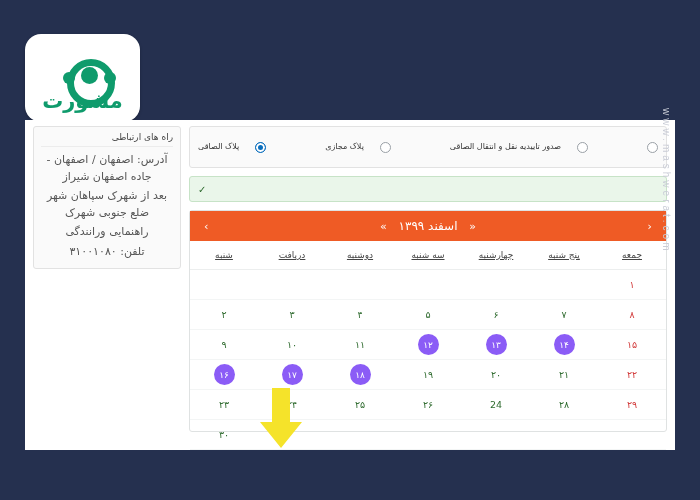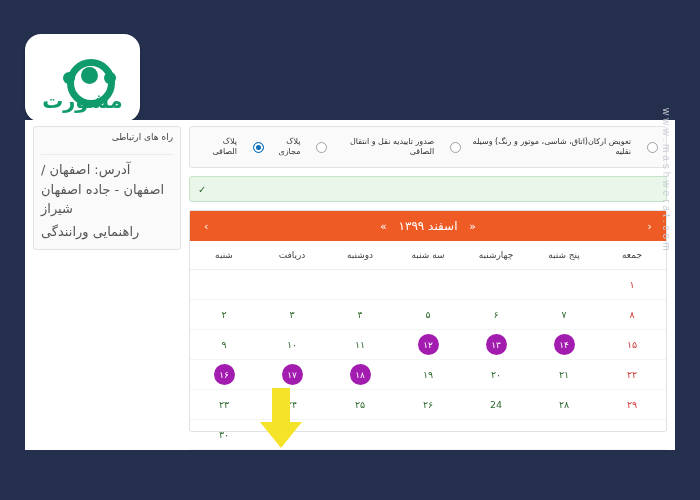--- a/index.html
+++ b/index.html
@@ -71,23 +71,23 @@
   .radio-opt.sel .dot{border-color:#0a6ebd;background:#0a6ebd;box-shadow:inset 0 0 0 2px #fff;}
   .radio-opt .txt{font-size:8px;color:#333;line-height:1.25;text-align:right;}
   
   .contact{
     position:absolute;left:8px;top:6px;width:148px;
     background:#fafafa;border:1px solid #e2e2e2;border-radius:3px;
     padding:5px 7px;box-sizing:border-box;
   }
   .contact h4{
     margin:0 0 5px 0;font-size:9px;color:#444;font-weight:normal;text-align:right;
-    border-bottom:1px solid #ececec;padding-bottom:12px;
-  }
-  .contact p{margin:0 0 3px 0;font-size:13px;color:#555;text-align:left;line-height:1.5;}
+    border-bottom:1px solid #ececec;padding-bottom:4px;
+  }
+  .contact p{margin:0 0 3px 0;font-size:11px;color:#555;text-align:center;line-height:1.5;}
   
   .alert{
     position:absolute;right:8px;top:56px;width:478px;height:26px;
     background:#eaf6ea;border:1px solid #c7e3c7;border-radius:3px;
     display:flex;align-items:center;justify-content:flex-end;
     padding:0 8px;box-sizing:border-box;gap:6px;
   }
   .alert .t{font-size:8.5px;color:#2f6b2f;}
   .alert .chk{font-size:10px;color:#2f6b2f;}
   
@@ -104,29 +104,30 @@
     position:absolute;top:0;height:30px;display:flex;align-items:center;
     color:#fff;font-size:11px;padding:0 14px;
   }
   .cal-head .nav.prev{right:0;}
   .cal-head .nav.next{left:0;}
   .cal-head .title .ch{margin:0 8px;font-size:11px;}
   table.days{width:100%;border-collapse:collapse;table-layout:fixed;}
   table.days th{
     font-size:9px;color:#444;font-weight:normal;height:26px;
     border-bottom:1px solid #eceeee;
+    text-decoration:underline;
   }
   table.days td{
     height:27px;text-align:center;font-size:9.5px;color:#2f6b2f;
     border-bottom:1px solid #f3f5f5;
   }
   table.days td.fri{color:#d23b3b;}
   .pill{
     display:inline-flex;align-items:center;justify-content:center;
-    width:21px;height:21px;border-radius:50%;background:#a21caf;color:#fff;
+    width:21px;height:21px;border-radius:50%;background:#8b5cf6;color:#fff;
     font-size:9px;
   }
   
   .arrow{
     position:absolute;left:233px;top:268px;width:46px;height:62px;z-index:5;
   }
   @keyframes none{}
 </style>
 </head>
 <body>
@@ -146,40 +147,41 @@
       </div>
     </div>
     <div class="logo-word">مشورت</div>
   </div>
 
   <div class="content">
 
     <div class="radio-row">
       <div class="radio-opt">
         <span class="dot"></span>
-        <span class="txt">تعویض ارکان(اتاق، شاسی، موتور و رنگ) وسیله نقلیه</span>
       </div>
       <div class="radio-opt">
         <span class="dot"></span>
         <span class="txt">صدور تاییدیه نقل و انتقال الصاقی</span>
       </div>
       <div class="radio-opt">
         <span class="dot"></span>
         <span class="txt">پلاک مجازی</span>
       </div>
       <div class="radio-opt sel">
         <span class="dot"></span>
         <span class="txt">پلاک الصاقی</span>
       </div>
     </div>
 
     <div class="contact">
       <h4>راه های ارتباطی</h4>
       <p>آدرس: اصفهان / اصفهان - جاده اصفهان شیراز</p>
+      <p>بعد از شهرک سپاهان شهر ضلع جنوبی شهرک</p>
       <p>راهنمایی ورانندگی</p>
+      <p>تلفن: ۳۱۰۰۱۰۸۰</p>
     </div>
 
     <div class="alert">
       <span class="chk">✓</span>
     </div>
 
     <div class="cal">
       <div class="cal-head">
         <div class="nav prev">‹</div>
         <div class="title">

